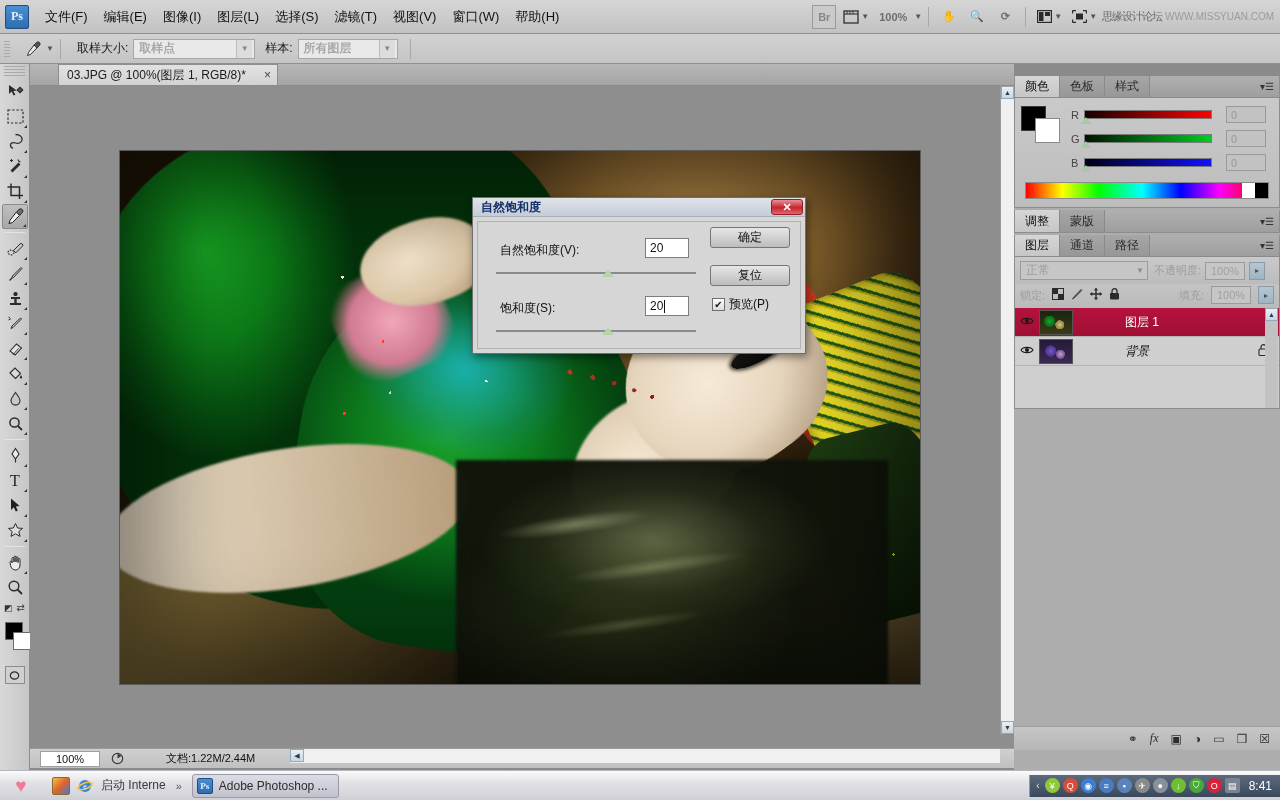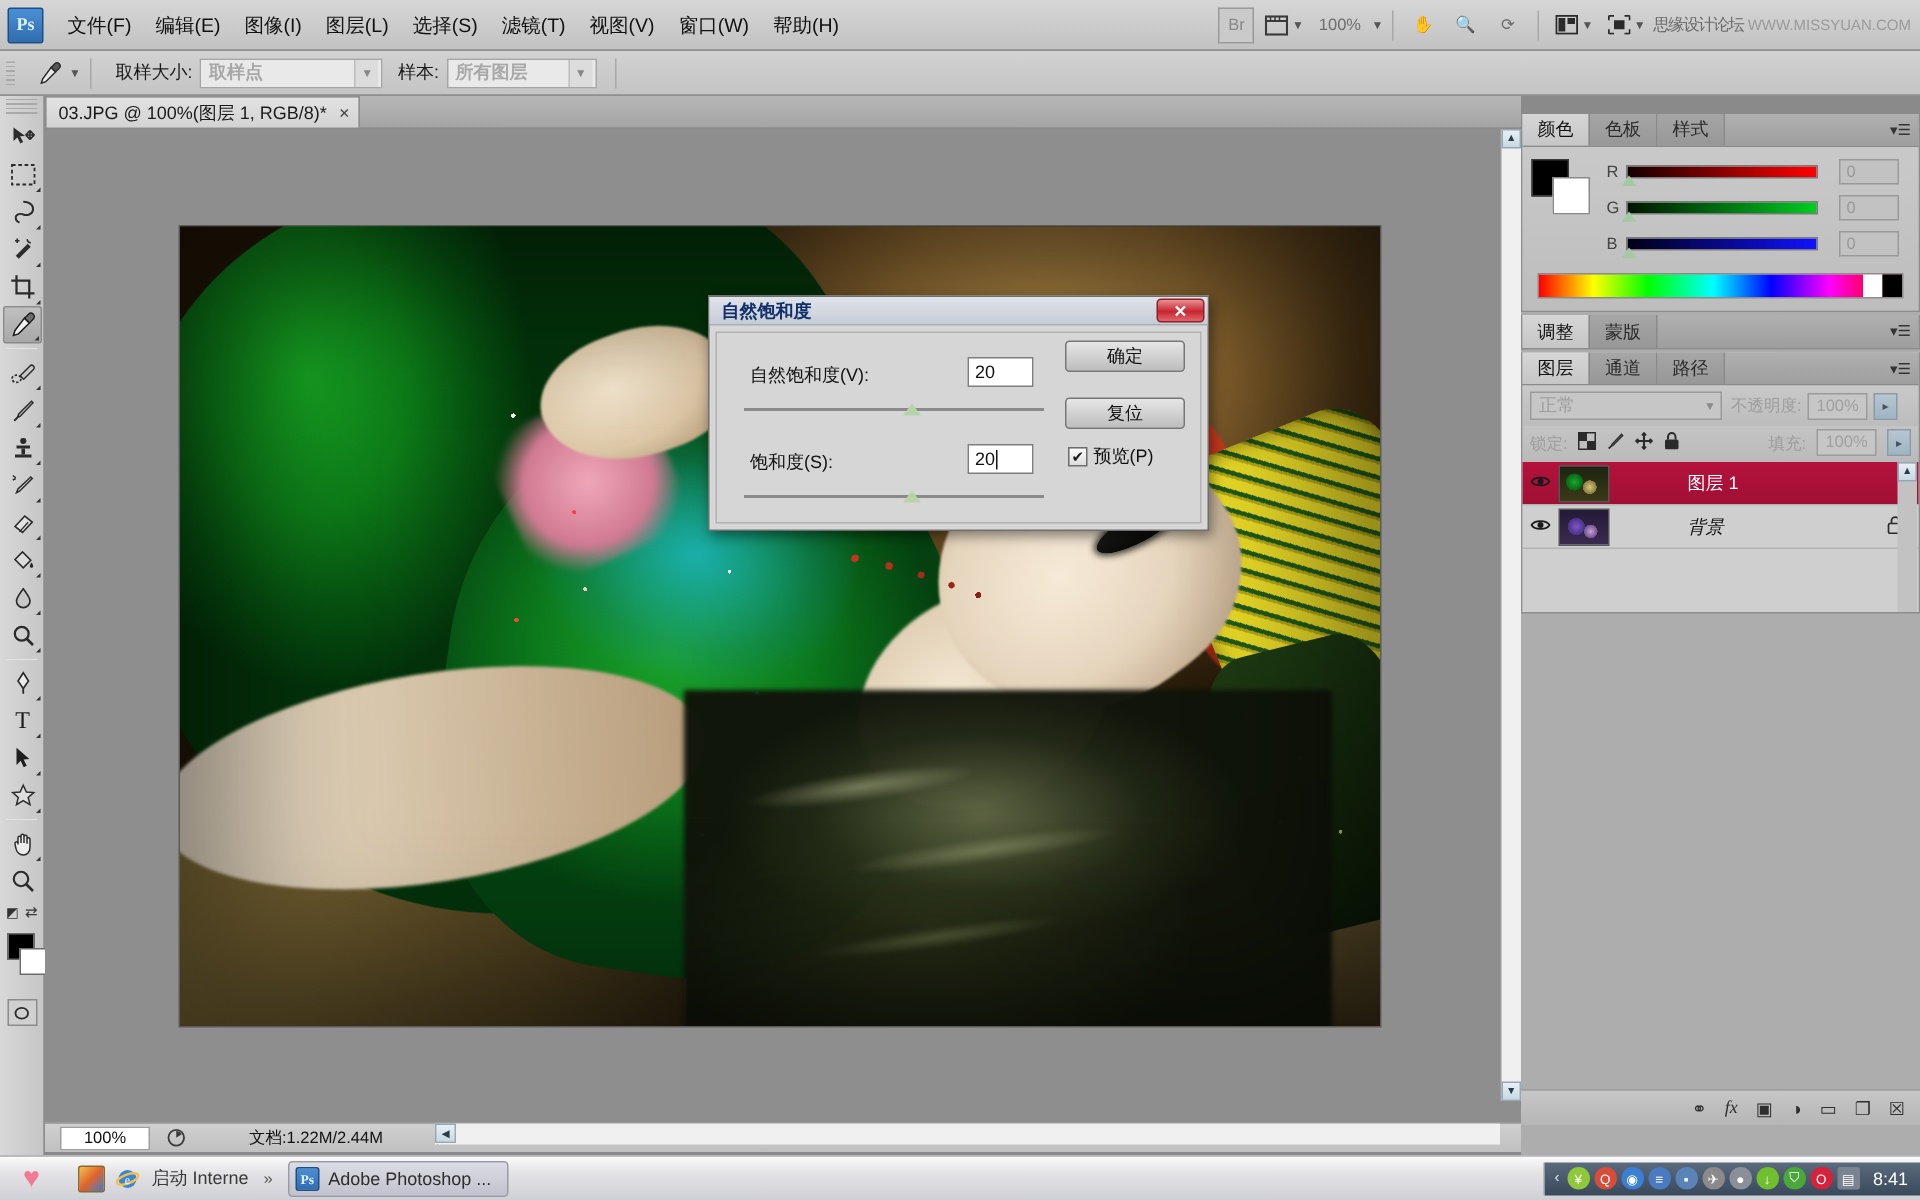--- a/index.html
+++ b/index.html
@@ -28,21 +28,21 @@
     font-family:"Liberation Serif",serif;
   }
   .menu-item{
     padding:3px 8px; font-size:13px; color:#111; white-space:nowrap;
     cursor:default;
   }
   .mb-right{ margin-left:auto; display:flex; align-items:center; height:100%; }
   .mb-btn{
     height:24px; min-width:24px; padding:0 3px; margin:12px 2px;
     display:flex; align-items:center; justify-content:center;
-    color:#6e6e6e; font-size:11px;
+    color:#6e6e6e; font-size:11px;font-weight:bold;
   }
   .mb-btn.boxed{ border:1px solid #9a9a9a; background:#cacaca; color:#888; padding:0 4px;}
   .caret{ font-size:8px; color:#555; margin-left:2px; }
   .vsep{ width:1px; height:20px; background:#a8a8a8; margin:0 6px; }
   .watermark{
     margin-right:6px; display:flex; align-items:baseline; gap:3px;
     color:#7a7a7a; font-size:11px;
   }
   .wm-cn{ color:#6b6b6b; letter-spacing:-1px; }
   .wm-en{ color:#9b9b9b; font-size:10px; letter-spacing:0px; }
@@ -111,21 +111,21 @@
   .tabstrip{
     position:absolute; left:30px; top:64px; width:984px; height:22px;
     background:linear-gradient(#b6b6b6,#a5a5a5);
     border-bottom:1px solid #8b8b8b;
     display:flex; align-items:flex-end;
   }
   .doctab{
     height:21px; background:linear-gradient(#e2e2e2,#d3d3d3);
     border:1px solid #8f8f8f; border-bottom:none;
     display:flex; align-items:center; padding:0 6px 0 8px;
-    font-size:12px; color:#1a1a1a; margin-left:0;
+    font-size:12px; color:#1a1a1a; margin-left:28px;gap:10px;
   }
   .tab-close{ margin-left:8px; font-size:12px; color:#444; }
 
   
   .canvasarea{
     position:absolute; left:30px; top:86px; width:984px; height:662px;
     background:#8e8e8e; overflow:hidden;
   }
   .photo{
     position:absolute; left:90px; top:65px; width:800px; height:533px;

